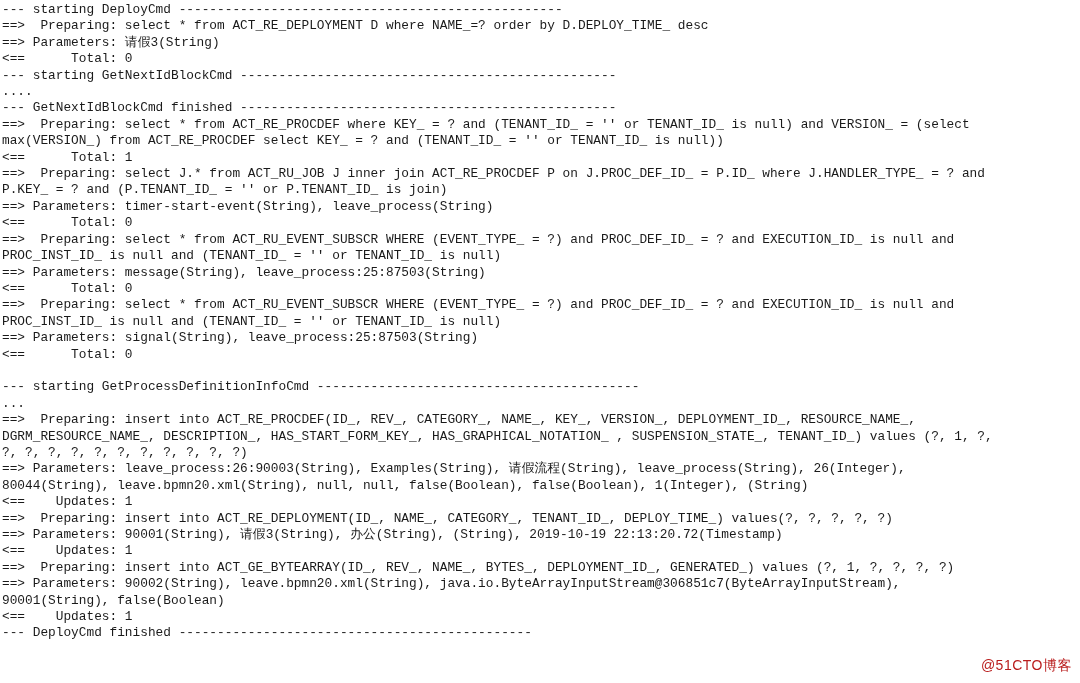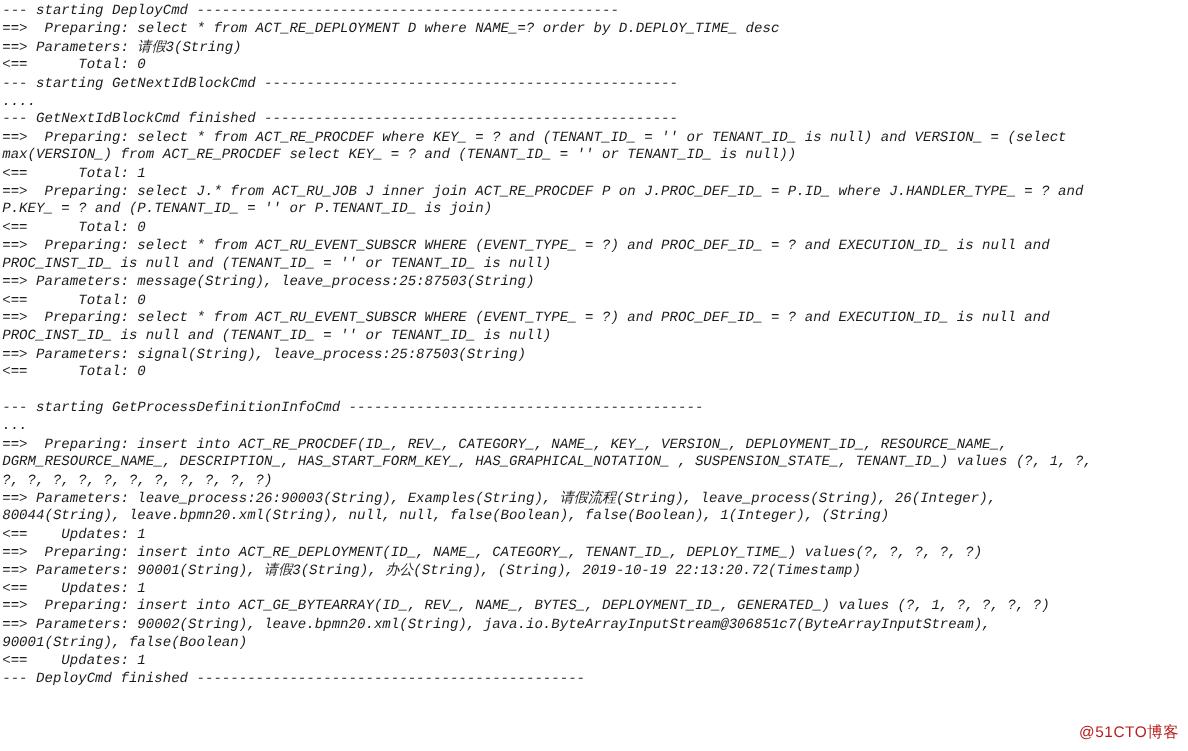--- a/index.html
+++ b/index.html
@@ -17,21 +17,20 @@
   }
   #console-log {
     position: absolute;
     top: 0;
     left: 0;
     width: 1080px;
     height: 683px;
     box-sizing: border-box;
     padding: 2px 0 0 2px;
     background: #ffffff;
-    font-style: italic;
   }
   .log-line {
     font-family: "Liberation Mono", "DejaVu Sans Mono", monospace;
     font-size: 12.8px;
     line-height: 16.42px;
     color: #1a1a1a;
     white-space: pre;
     letter-spacing: 0px;
     margin: 0;
     padding: 0;
@@ -61,20 +60,21 @@
     <div class="log-line">==&gt; Parameters: 请假3(String)</div>
     <div class="log-line">&lt;==      Total: 0</div>
     <div class="log-line">--- starting GetNextIdBlockCmd -------------------------------------------------</div>
     <div class="log-line">....</div>
     <div class="log-line">--- GetNextIdBlockCmd finished -------------------------------------------------</div>
     <div class="log-line">==&gt;  Preparing: select * from ACT_RE_PROCDEF where KEY_ = ? and (TENANT_ID_ = '' or TENANT_ID_ is null) and VERSION_ = (select</div>
     <div class="log-line">max(VERSION_) from ACT_RE_PROCDEF select KEY_ = ? and (TENANT_ID_ = '' or TENANT_ID_ is null))</div>
     <div class="log-line">&lt;==      Total: 1</div>
     <div class="log-line">==&gt;  Preparing: select J.* from ACT_RU_JOB J inner join ACT_RE_PROCDEF P on J.PROC_DEF_ID_ = P.ID_ where J.HANDLER_TYPE_ = ? and</div>
     <div class="log-line">P.KEY_ = ? and (P.TENANT_ID_ = '' or P.TENANT_ID_ is join)</div>
+    <div class="log-line">==&gt; Parameters: timer-start-event(String), leave_process(String)</div>
     <div class="log-line">&lt;==      Total: 0</div>
     <div class="log-line">==&gt;  Preparing: select * from ACT_RU_EVENT_SUBSCR WHERE (EVENT_TYPE_ = ?) and PROC_DEF_ID_ = ? and EXECUTION_ID_ is null and</div>
     <div class="log-line">PROC_INST_ID_ is null and (TENANT_ID_ = '' or TENANT_ID_ is null)</div>
     <div class="log-line">==&gt; Parameters: message(String), leave_process:25:87503(String)</div>
     <div class="log-line">&lt;==      Total: 0</div>
     <div class="log-line">==&gt;  Preparing: select * from ACT_RU_EVENT_SUBSCR WHERE (EVENT_TYPE_ = ?) and PROC_DEF_ID_ = ? and EXECUTION_ID_ is null and</div>
     <div class="log-line">PROC_INST_ID_ is null and (TENANT_ID_ = '' or TENANT_ID_ is null)</div>
     <div class="log-line">==&gt; Parameters: signal(String), leave_process:25:87503(String)</div>
     <div class="log-line">&lt;==      Total: 0</div>
     <div class="log-line blank"></div>

